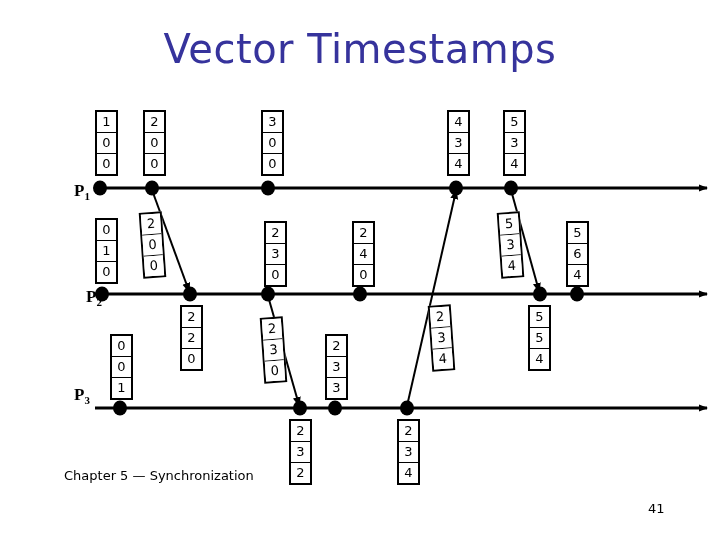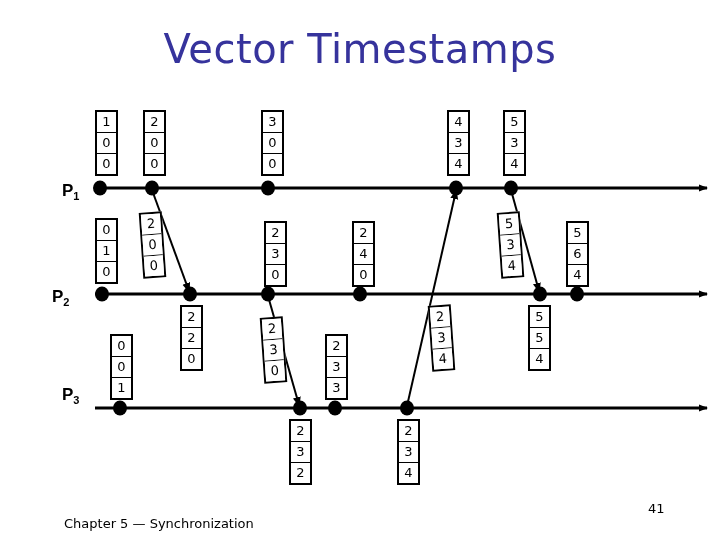--- a/index.html
+++ b/index.html
@@ -30,25 +30,26 @@
   }
   svg#diagram {
     position: absolute;
     left: 0;
     top: 0;
     width: 720px;
     height: 540px;
   }
   .plabel {
     position: absolute;
-    font-family: Liberation Sans, sans-serif;
+    font-family: Liberation Serif, serif;
     font-size: 17px;
     font-weight: bold;
     color: #000000;
     white-space: nowrap;
+    margin-left: 12px;
   }
   .plabel sub {
     font-size: 11px;
     font-weight: bold;
   }
   .vecbox {
     position: absolute;
     width: 23px;
     border: 2px solid #000000;
     background: #ffffff;
@@ -63,21 +64,21 @@
     color: #000000;
     border-bottom: 1px solid #000000;
     background: #ffffff;
   }
   .vecbox .cell:last-child {
     border-bottom: none;
   }
   #footer {
     position: absolute;
     left: 64px;
-    top: 516px;
+    top: 468px;
     font-family: "DejaVu Sans", sans-serif;
     font-size: 13px;
     color: #000000;
     white-space: nowrap;
   }
   #pagenum {
     position: absolute;
     left: 648px;
     top: 494px;
     font-family: "DejaVu Sans", sans-serif;
@@ -127,21 +128,21 @@
         <ellipse cx="577" cy="294" rx="7" ry="7.5" fill="#000000"></ellipse>
         <ellipse cx="120" cy="408" rx="7" ry="7.5" fill="#000000"></ellipse>
         <ellipse cx="300" cy="408" rx="7" ry="7.5" fill="#000000"></ellipse>
         <ellipse cx="335" cy="408" rx="7" ry="7.5" fill="#000000"></ellipse>
         <ellipse cx="407" cy="408" rx="7" ry="7.5" fill="#000000"></ellipse>
       </g>
   </svg>
 
   <div id="labels-layer">
       <div class="plabel" style="left: 62px; top: 181px;"><span>P</span><sub>1</sub></div>
-      <div class="plabel" style="left: 52px; top: 287px;"><span>P</span><sub>2</sub></div>
+      <div class="plabel" style="left: 74px; top: 287px;"><span>P</span><sub>2</sub></div>
       <div class="plabel" style="left: 62px; top: 385px;"><span>P</span><sub>3</sub></div>
     </div>
   <div id="vectors-layer">
       <div class="vecbox" style="left: 95px; top: 110px;">
         <div class="cell">1</div>
         <div class="cell">0</div>
         <div class="cell">0</div>
       </div>
       <div class="vecbox" style="left: 143px; top: 110px;">
         <div class="cell">2</div>

